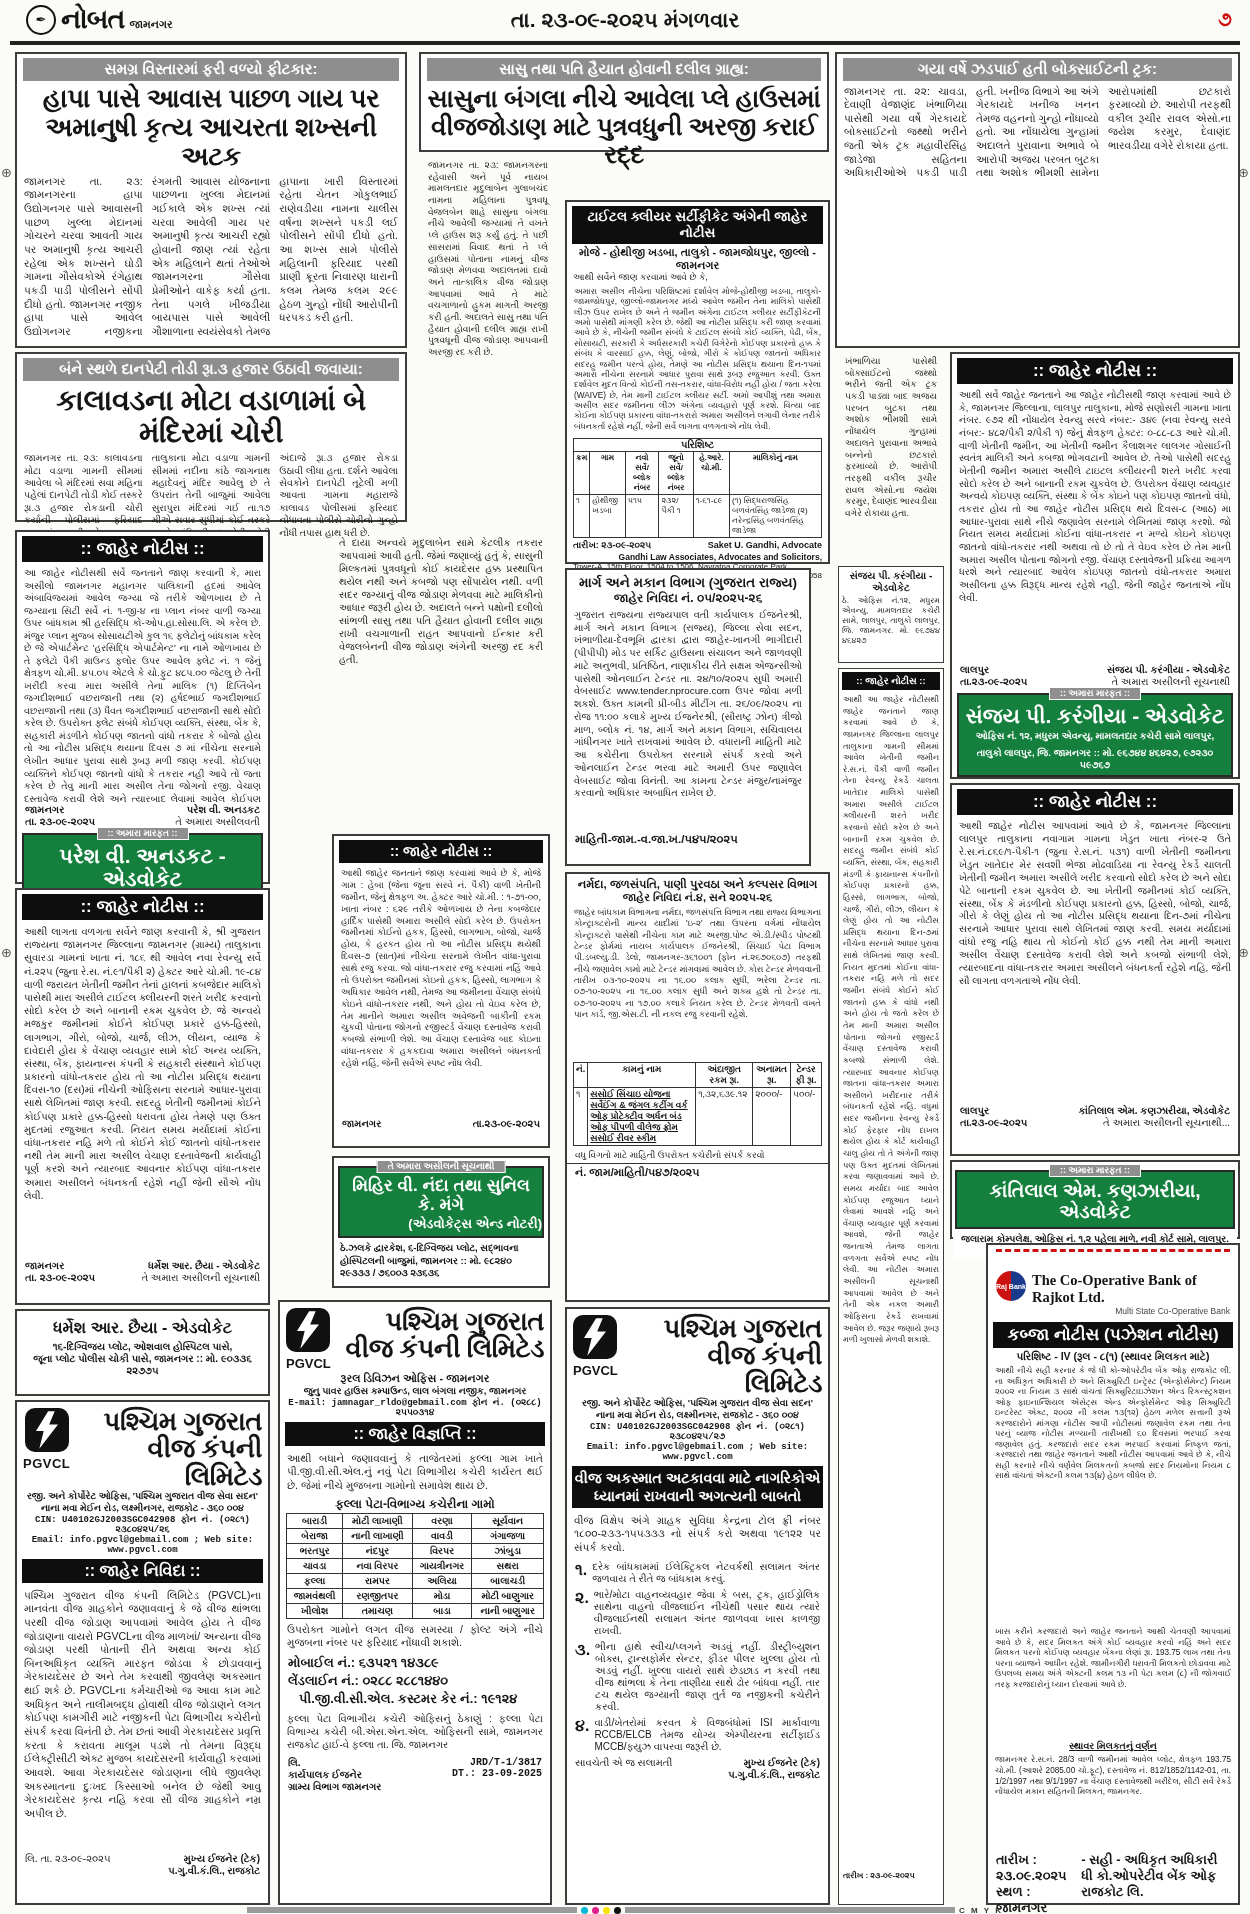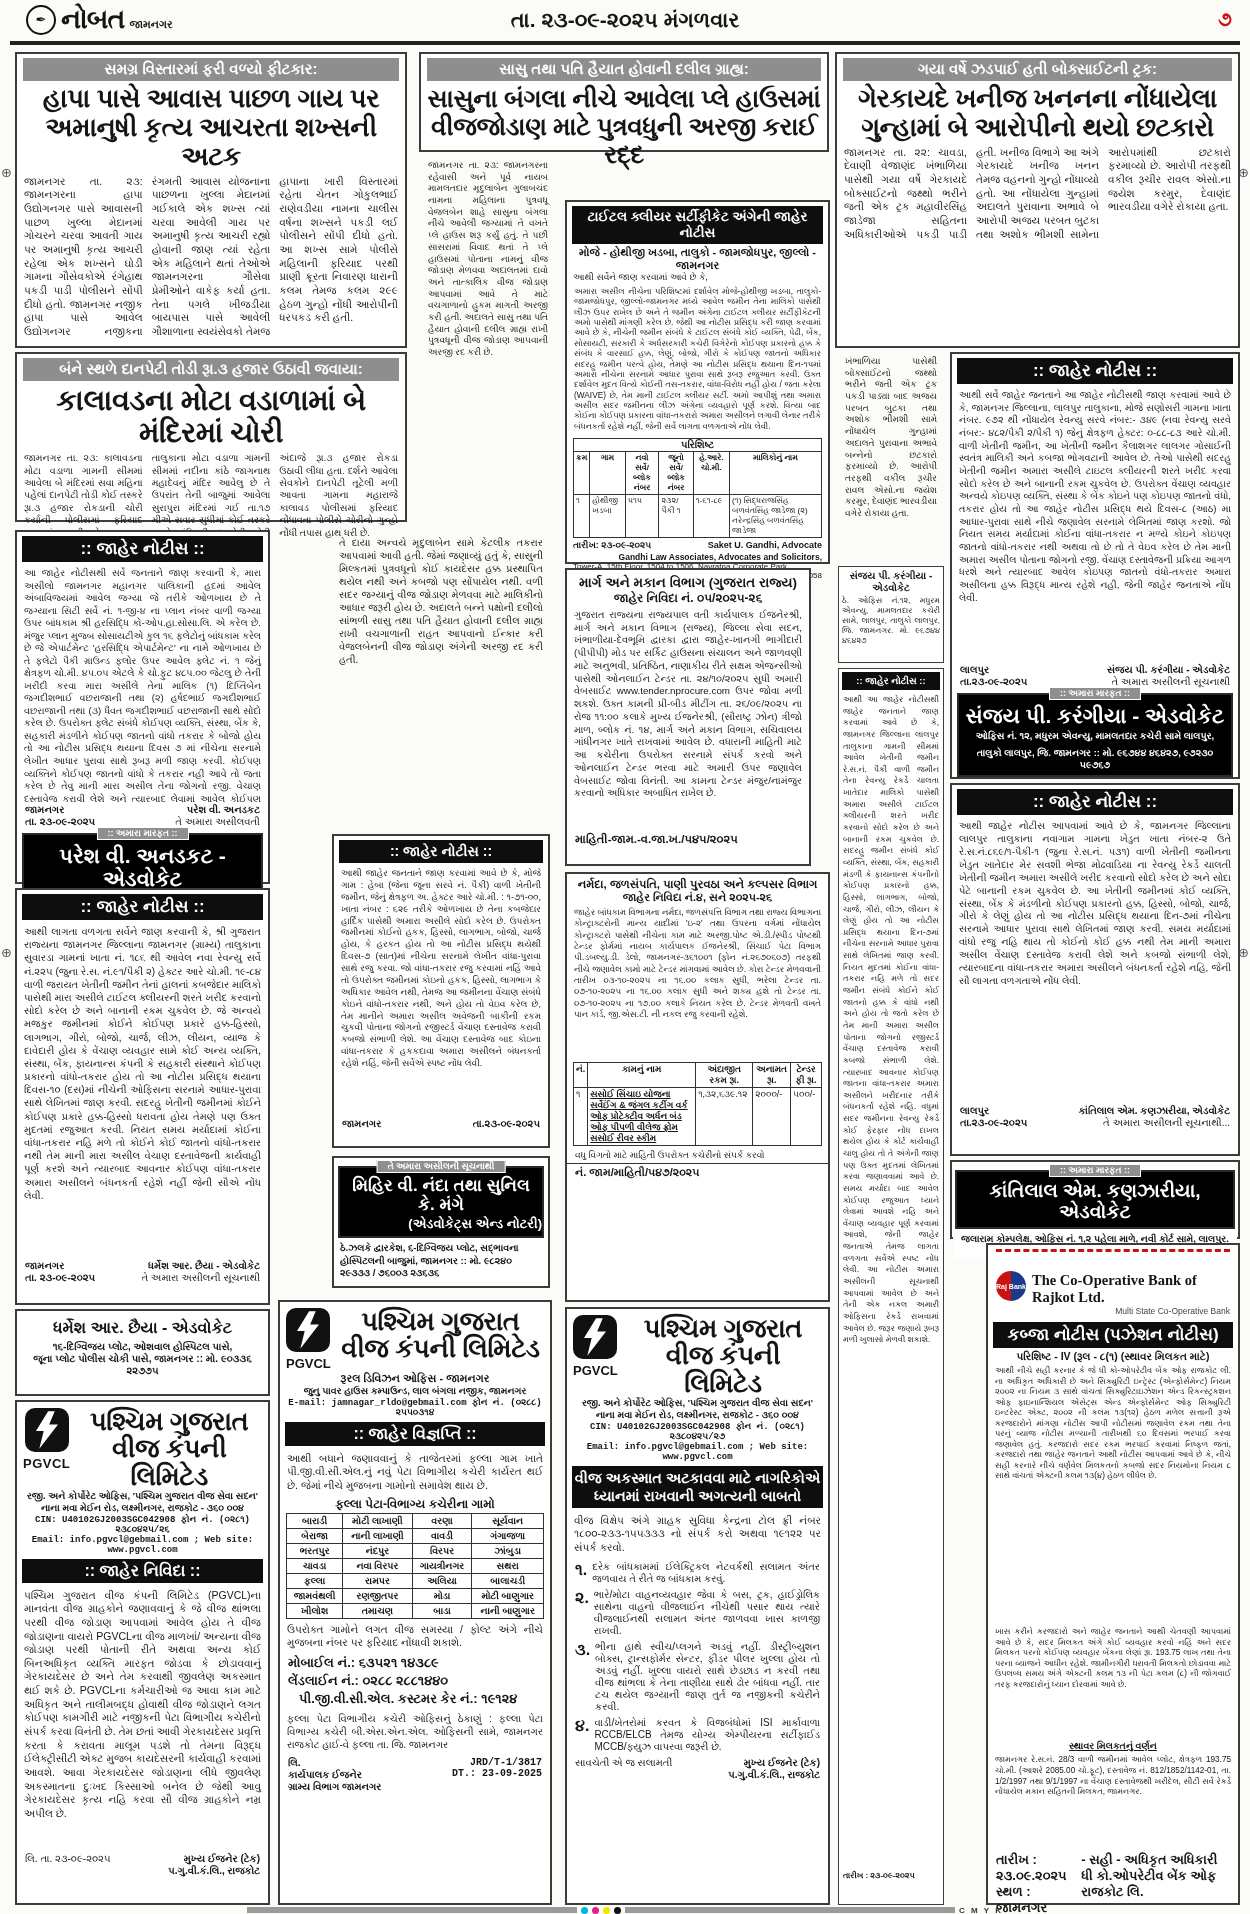--- a/index.html
+++ b/index.html
@@ -7,31 +7,31 @@
         font-family:"Liberation Sans","DejaVu Sans",sans-serif;color:#151515;overflow:hidden;}
   .abs{position:absolute;box-sizing:border-box;}
   .box{border:2px solid #3c3c3c;background:#fff;}
   .kicker{background:#8e8e8e;color:#fff;font-weight:bold;text-align:center;font-size:15px;line-height:1.5;margin:4px 6px 0 6px;}
   .hl{font-weight:bold;text-align:center;line-height:1.12;letter-spacing:-0.5px;padding:3px 4px 0 4px;}
   .bd{font-size:10.5px;line-height:1.3;text-align:justify;padding:4px 7px;overflow:hidden;}
   .cols3{column-count:3;column-gap:9px;}
   .nbar{background:#0e0e0e;color:#fff;text-align:center;font-weight:bold;font-size:17px;padding:3px 0;margin:4px 5px 2px 5px;}
   .tiny{font-size:9.5px;line-height:1.32;text-align:justify;padding:3px 7px;overflow:hidden;}
   .sign{display:flex;justify-content:space-between;font-size:10px;font-weight:bold;padding:2px 8px;}
-  .advout{border:2px solid #2a2a2a;margin:3px 5px;background:#000000;color:#fff;text-align:center;position:relative;}
+  .advout{border:2px solid #2a2a2a;margin:3px 5px;background:#15803d;color:#fff;text-align:center;position:relative;}
   .advtab{position:absolute;top:-8px;left:50%;transform:translateX(-50%);background:#8f8f8f;color:#fff;
           font-size:9px;font-weight:bold;padding:0 10px;border:1px solid #fff;white-space:nowrap;}
   .advname{font-weight:bold;font-size:19px;padding:9px 2px 2px 2px;line-height:1.1;}
   .advaddr{font-size:9.5px;line-height:1.25;padding:1px 4px 4px 4px;}
   .whiteaddr{background:#fff;color:#111;font-size:9.5px;font-weight:bold;line-height:1.3;padding:2px 4px;}
   table{border-collapse:collapse;width:100%;}
   td,th{border:1px solid #333;padding:1px 2px;vertical-align:top;}
   .pgvhead{display:flex;align-items:flex-start;gap:6px;padding:6px 6px 0 6px;}
   .pgvlogo{flex:0 0 auto;text-align:center;}
-  .pgvname{font-weight:bold;text-align:center;flex:1;line-height:1.05;letter-spacing:-0.5px;}
+  .pgvname{font-weight:bold;text-align:right;flex:1;line-height:1.05;letter-spacing:-0.5px;}
   .pgvsub{font-size:9.5px;text-align:center;line-height:1.3;font-weight:bold;}
   .pgvmono{font-size:9px;text-align:center;font-weight:bold;font-family:"Liberation Mono","DejaVu Sans Mono",monospace;}
   .mark{position:absolute;color:#555;font-size:13px;}
   .seph{border-top:1px solid #222;border-bottom:3px solid #222;height:2px;}
   .footbar{position:absolute;bottom:0;left:0;width:100%;height:8px;display:flex;align-items:center;justify-content:center;gap:4px;}
   .footbar .bar{height:6px;background:#9a9a9a;width:330px;}
   .dot{width:7px;height:7px;border-radius:50%;display:inline-block;}
 </style>
 </head>
 <body>
@@ -61,21 +61,20 @@
   </div>
 
   <div class="abs box" style="left:419px;top:52px;width:410px;height:100px;">
     <div class="kicker">સાસુ તથા પતિ હૈયાત હોવાની દલીલ ગ્રાહ્ય:</div>
     <div class="hl" style="font-size:25px;">સાસુના બંગલા નીચે આવેલા પ્લે હાઉસમાં વીજજોડાણ માટે પુત્રવધુની અરજી કરાઈ રદ્દ</div>
   </div>
   <div class="abs bd" style="left:421px;top:156px;width:134px;height:372px;font-size:9px;">જામનગર તા. ૨૩: જામનગરના રહેવાસી અને પૂર્વ નાયબ મામલતદાર મૃદુલાબેન ગુલાબચંદ નામના મહિલાના પુત્રવધૂ વેજલબેન શાહે સાસુના બંગલા નીચે આવેલી જગ્યામાં તે વખતે પ્લે હાઉસ શરૂ કર્યું હતું. તે પછી સાસરામાં વિવાદ થતાં તે પ્લે હાઉસમાં પોતાના નામનું વીજ જોડાણ મેળવવા અદાલતમાં દાવો અને તાત્કાલિક વીજ જોડાણ આપવામાં આવે તે માટે વચગાળાનો હુકમ માગતી અરજી કરી હતી. અદાલતે સાસુ તથા પતિ હૈયાત હોવાની દલીલ ગ્રાહ્ય રાખી પુત્રવધૂની વીજ જોડાણ આપવાની અરજી રદ કરી છે.</div>
 
   <div class="abs box" style="left:835px;top:52px;width:405px;height:296px;">
     <div class="kicker">ગયા વર્ષે ઝડપાઈ હતી બોક્સાઈટની ટ્રક:</div>
-    <div class="hl" style="font-size:26px;">ગેરકાયદે ખનીજ ખનનના નોંધાયેલા ગુન્હામાં બે આરોપીનો થયો છટકારો</div>
     <div class="bd cols3" style="height:195px;">જામનગર તા. ૨૨: ચાવડા, દેવાણી વેજાણંદ ખંભાળિયા પાસેથી ગયા વર્ષે ગેરકાયદે બોક્સાઈટનો જથ્થો ભરીને જતી એક ટ્રક મહાવીરસિંહ જાડેજા સહિતના અધિકારીઓએ પકડી પાડી હતી. ખનીજ વિભાગે આ અંગે ગેરકાયદે ખનીજ ખનન તેમજ વહનનો ગુન્હો નોંધાવ્યો હતો. આ નોંધાયેલા ગુન્હામાં અદાલતે પુરાવાના અભાવે બે આરોપી અજય પરબત બુટકા તથા અશોક ભીમશી સામેના આરોપમાંથી છટકારો ફરમાવ્યો છે. આરોપી તરફથી વકીલ રૂચીર રાવલ એસો.ના જયેશ કરમુર, દેવાણંદ ભારવડીયા વગેરે રોકાયા હતા.</div>
   </div>
 
   <div class="abs box" style="left:15px;top:352px;width:392px;height:170px;">
     <div class="kicker">બંને સ્થળે દાનપેટી તોડી રૂા.૩ હજાર ઉઠાવી જવાયા:</div>
     <div class="hl" style="font-size:29px;">કાલાવડના મોટા વડાળામાં બે મંદિરમાં ચોરી</div>
     <div class="bd cols3" style="height:96px;font-size:9.5px;">જામનગર તા. ૨૩: કાલાવડના મોટા વડાળા ગામની સીમમાં આવેલા બે મંદિરમાં સવા મહિના પહેલાં દાનપેટી તોડી કોઈ તસ્કરે રૂા.૩ હજાર રોકડાની ચોરી કર્યાની પોલીસમાં ફરિયાદ કરવામાં આવી છે. કાલાવડ તાલુકાના મોટા વડાળા ગામની સીમમાં નદીના કાંઠે જાગનાથ મહાદેવનું મંદિર આવેલુ છે તે ઉપરાંત તેની બાજુમાં આવેલા સુરાપુરા મંદિરમાં ગઈ તા.૧૭ મીએ સવાર સુધીમાં કોઈ તસ્કરે બન્ને મંદિરની દાનપેટી તોડી અંદાજે રૂા.૩ હજાર રોકડા ઉઠાવી લીધા હતા. દર્શને આવેલા સેવકોને દાનપેટી તૂટેલી મળી આવતા ગામના મહારાજે કાલાવડ પોલીસમાં ફરિયાદ નોંધાવતા પોલીસે ચોરીનો ગુન્હો નોંધી તપાસ હાથ ધરી છે.</div>
   </div>
 
   <div class="abs box" style="left:15px;top:530px;width:255px;height:354px;">

